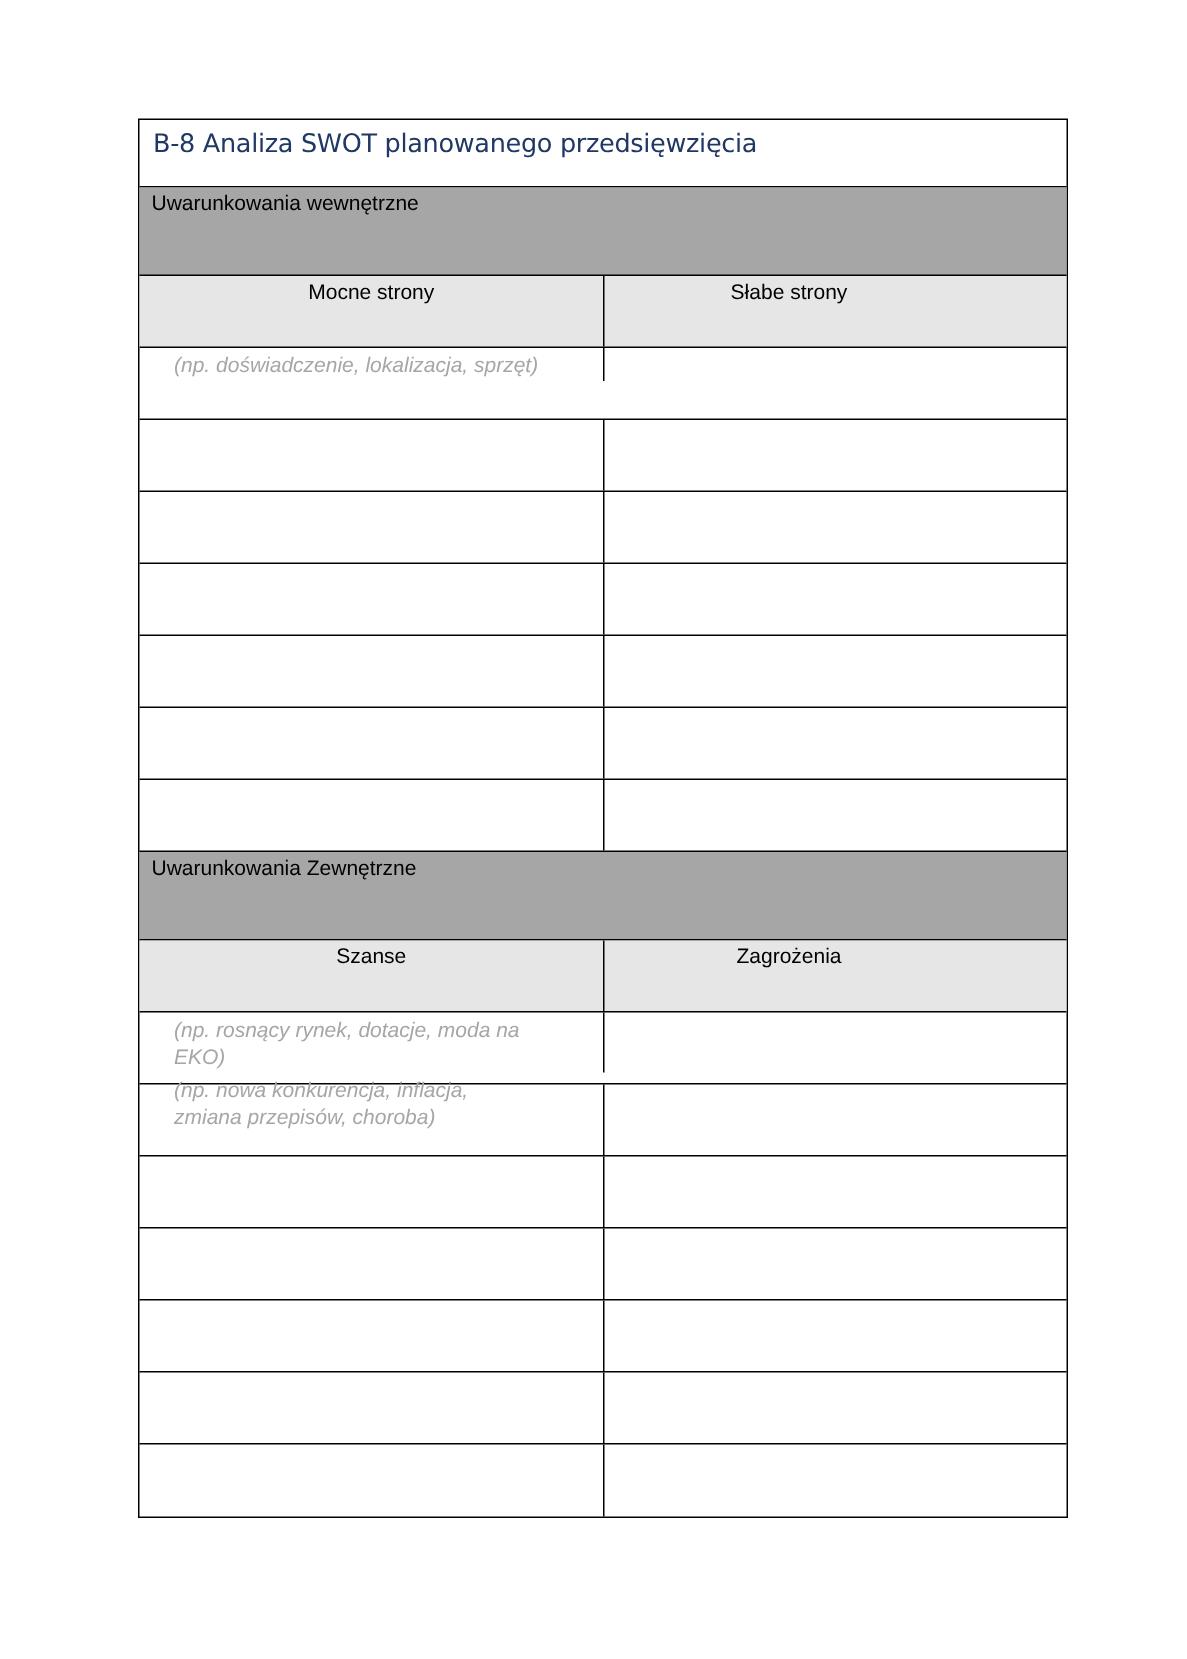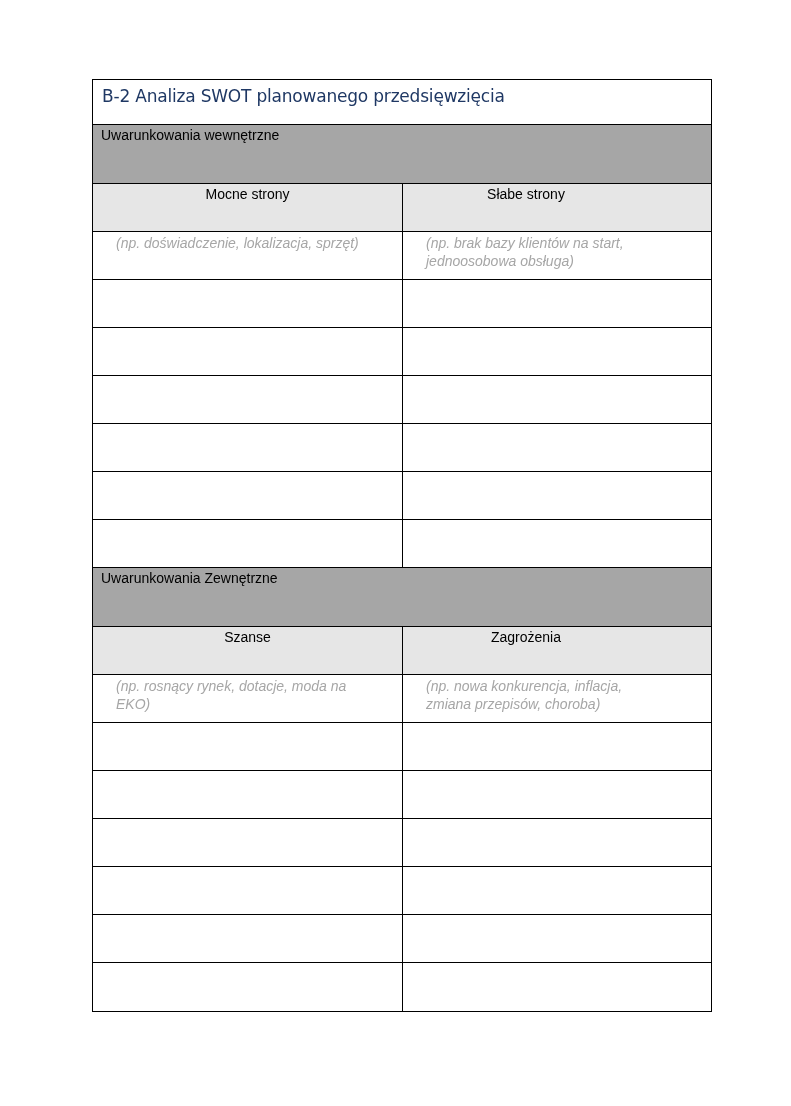--- a/index.html
+++ b/index.html
@@ -19,43 +19,42 @@
     font-family: "Liberation Sans", sans-serif; font-size: 14px; color: #000;
   }
   .cell {
     width: 50%; box-sizing: border-box; padding: 2px 23px;
     font-family: "Liberation Sans", sans-serif; font-size: 14px;
   }
   .cell.left { border-right: 1px solid #000; width: 310px; }
   .cell.right { width: 246px; }
   .header-row { height: 48px; background: #e6e6e6; }
   .header-row .cell { text-align: center; color: #000; }
-  .hint-row { height: 48px; }
+  .hint-row { height: 48px; flex-direction: column; }
   .hint-row .cell { color: #a6a6a6; font-style: italic; line-height: 18px; }
   .entry-row { height: 48px; }
   .entry-row .cell { outline: none; }
 </style>
 </head>
 <body>
 
 <div class="doc">
   <div class="row title-row">
-    <span class="title-text">B-2 Analiza SWOT planowanego przedsięwzięcia</span>
+    <span class="title-text">B-8 Analiza SWOT planowanego przedsięwzięcia</span>
   </div>
 
   <div class="row section-row">
     <span>Uwarunkowania wewnętrzne</span>
   </div>
   <div class="row header-row">
     <div class="cell left">Mocne strony</div>
     <div class="cell right">Słabe strony</div>
   </div>
   <div class="row hint-row">
     <div class="cell left">(np. doświadczenie, lokalizacja, sprzęt)</div>
-    <div class="cell right">(np. brak bazy klientów na start, jednoosobowa obsługa)</div>
   </div>
   <div class="row entry-row">
     <div class="cell left"></div>
     <div class="cell right"></div>
   </div>
   <div class="row entry-row">
     <div class="cell left"></div>
     <div class="cell right"></div>
   </div>
   <div class="row entry-row">

